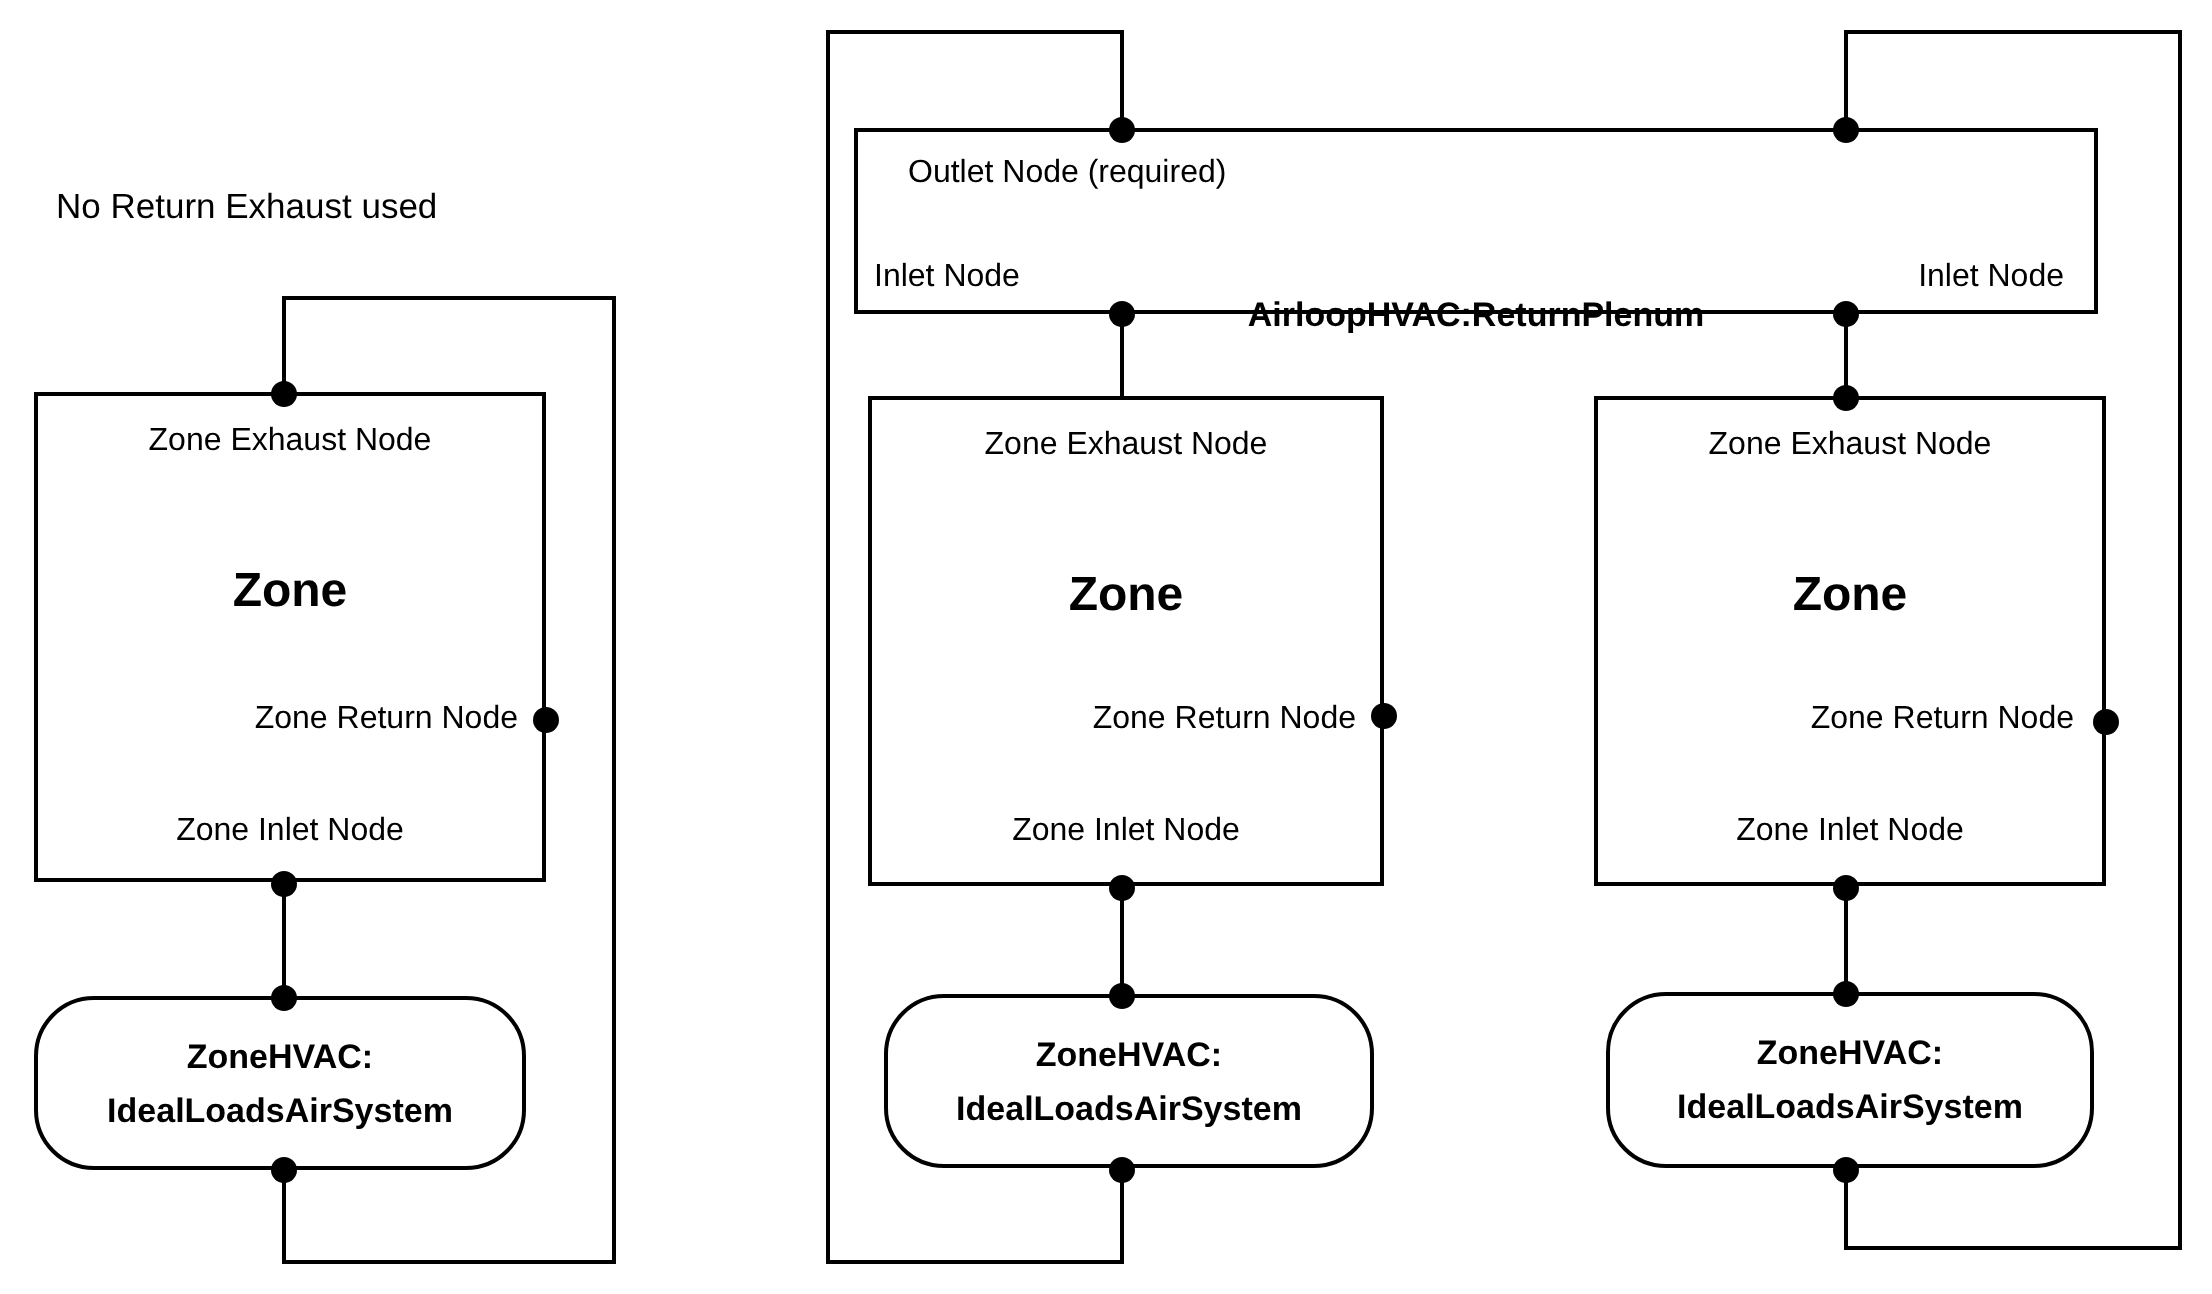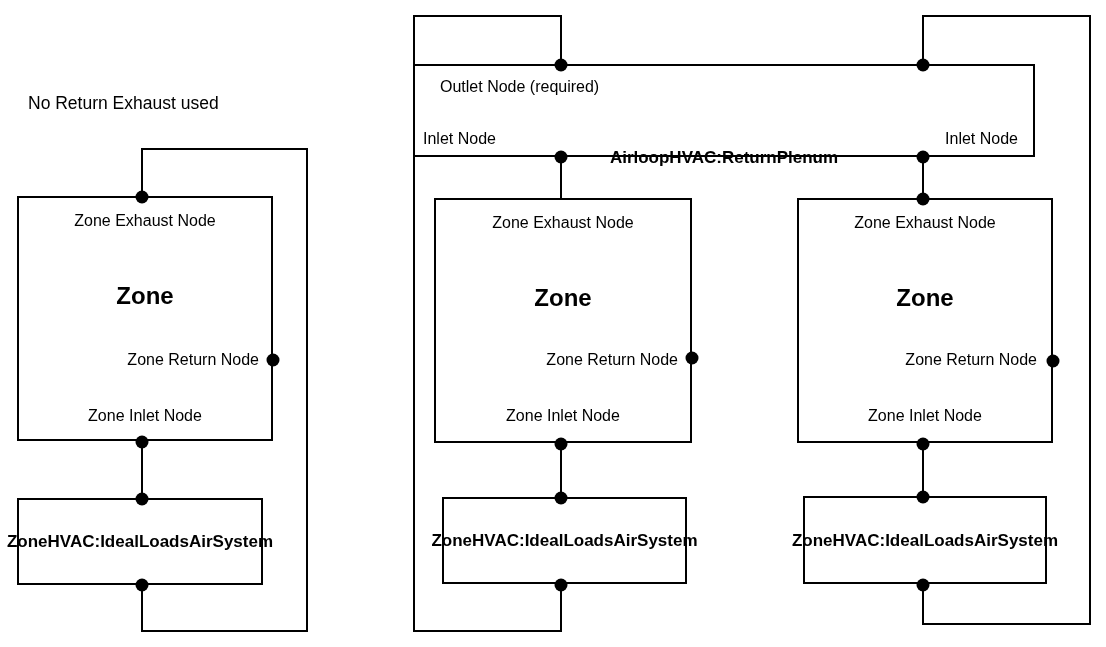--- a/index.html
+++ b/index.html
@@ -49,24 +49,25 @@
     position: absolute;
     left: 0;
     width: 100%;
     text-align: center;
     font-size: 24px;
     line-height: 28px;
     font-weight: bold;
   }
   .hvac-box {
     display: flex;
-    flex-direction: row;
+    flex-direction: column;
     align-items: center;
     justify-content: center;
     text-align: center;
+    border-radius: 30px;
   }
   .hvac-line {
     font-size: 17px;
     line-height: 27px;
     font-weight: bold;
     white-space: nowrap;
   }
   .fig-title {
     position: absolute;
     font-size: 17.5px;
@@ -127,21 +128,21 @@
   <div class="line" style="left:922px; top:15px; width:1.5px; height:50px;"></div>
   <div class="line" style="left:922px; top:623px; width:168px; height:1.5px;"></div>
 
   <div class="line" style="left:560px; top:157px; width:1.5px; height:41px;"></div>
   <div class="line" style="left:922px; top:157px; width:1.5px; height:41px;"></div>
   <div class="line" style="left:560px; top:443px; width:1.5px; height:54px;"></div>
   <div class="line" style="left:922px; top:443px; width:1.5px; height:53px;"></div>
   <div class="line" style="left:560px; top:584px; width:1.5px; height:47px;"></div>
   <div class="line" style="left:922px; top:584px; width:1.5px; height:40px;"></div>
 
-  <div class="box" style="left:413px; top:64px; width:622px; height:93px;">
+  <div class="box" style="left:427px; top:64px; width:622px; height:93px;">
     <div class="lbl" style="left:25px; top:12px;">Outlet Node (required)</div>
     <div class="plenum-title" style="top:39px;">AirloopHVAC:ReturnPlenum</div>
     <div class="lbl" style="left:8px; top:64px;">Inlet Node</div>
     <div class="lbl" style="right:15px; top:64px;">Inlet Node</div>
   </div>
 
   <div class="box" style="left:434px; top:198px; width:258px; height:245px;">
     <div class="lbl center" style="top:14px;">Zone Exhaust Node</div>
     <div class="zone-name" style="top:84px;">Zone</div>
     <div class="lbl" style="top:151px; right:12px;">Zone Return Node</div>

